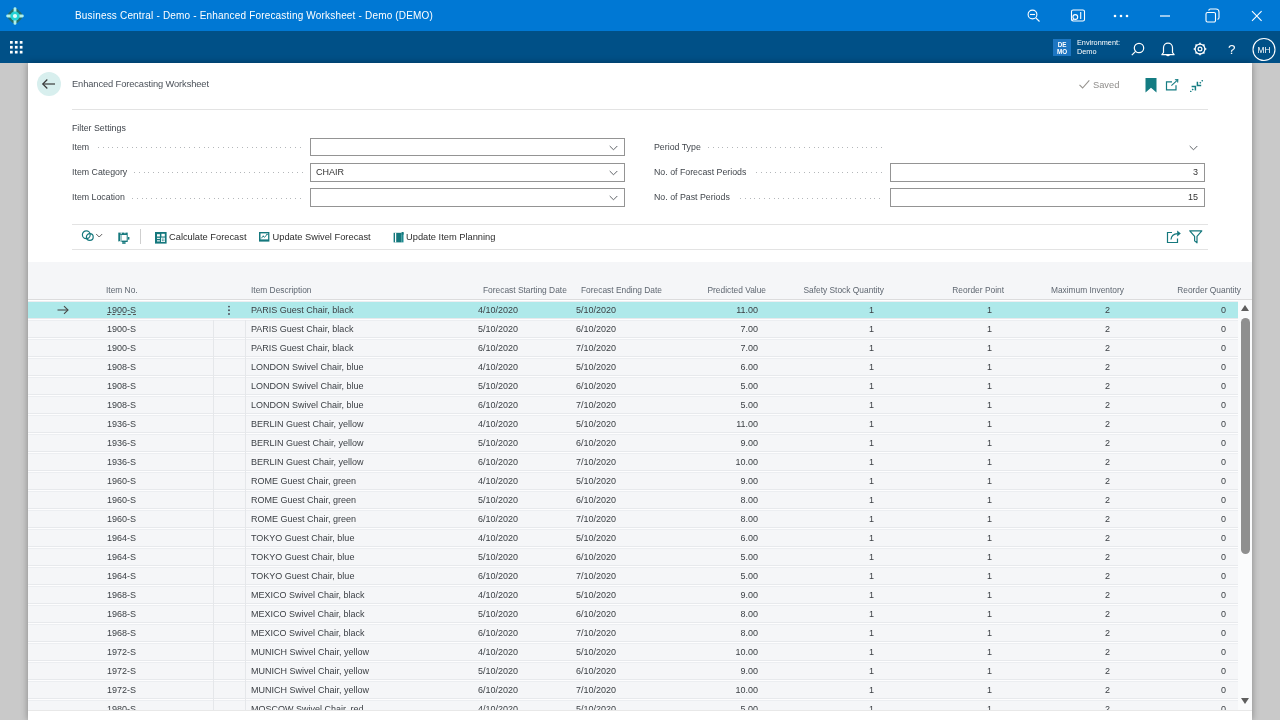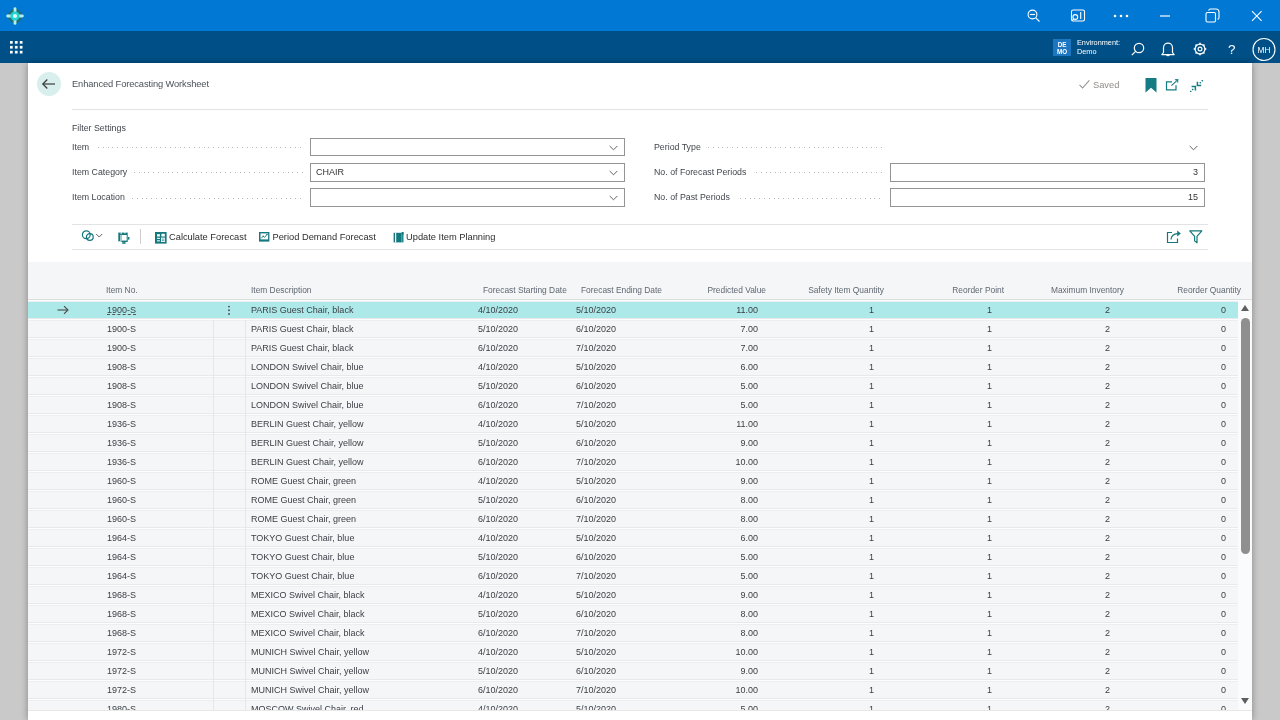--- a/index.html
+++ b/index.html
@@ -26,20 +26,21 @@
 <div id="titlebar">
 <svg class="abs" style="left:5px;top:6px" width="20" height="20" viewBox="0 0 20 20">
 <rect x="3.4" y="3.4" width="13.2" height="13.2" rx="4.5" transform="rotate(45 10 10)" fill="#256e6a"></rect>
 <rect x="8.6" y="1.2" width="2.8" height="6" rx="1.4" fill="#aef0ec"></rect>
 <rect x="8.6" y="12.8" width="2.8" height="6" rx="1.4" fill="#aef0ec"></rect>
 <rect x="1.2" y="8.6" width="6" height="2.8" rx="1.4" fill="#aef0ec"></rect>
 <rect x="12.8" y="8.6" width="6" height="2.8" rx="1.4" fill="#aef0ec"></rect>
 <circle cx="10" cy="10" r="4.6" fill="#23d2d4"></circle>
 <circle cx="10" cy="10" r="2.1" fill="#dffbf9"></circle>
 </svg>
+<span id="wtitle">Business Central - Demo - Enhanced Forecasting Worksheet - Demo (DEMO)</span>
 <svg class="abs" style="left:1014px;top:0" width="266" height="31" viewBox="0 0 266 31" fill="none" stroke="#fff" stroke-width="1.1">
 <circle cx="18.5" cy="14.5" r="4.4"></circle>
       <line x1="21.8" y1="17.8" x2="25.5" y2="21.5"></line>
       <line x1="16" y1="14.5" x2="21" y2="14.5"></line>
 <rect x="57.5" y="10" width="13" height="11" rx="1.6"></rect>
       <line x1="66.7" y1="12" x2="66.7" y2="19"></line>
       <circle cx="61.3" cy="17" r="2.4"></circle>
       <line x1="59.6" y1="19" x2="58.2" y2="20.6"></line>
 <g fill="#fff" stroke="none">
         <circle cx="101" cy="16" r="1.3"></circle>
@@ -187,21 +188,21 @@
 <rect x="2" y="8.3" width="2.9" height="1.1" fill="#fff"></rect>
 </svg>
 <div class="tb-txt" style="left:141px;top:166px">Calculate Forecast</div>
 <svg class="abs" style="left:230.5px;top:169px" width="11" height="10" viewBox="0 0 11 10">
 <rect x="0" y="0" width="10.4" height="9.6" fill="#15787d"></rect>
 <rect x="1.5" y="1.4" width="7.6" height="6" fill="#fff"></rect>
 <polyline points="2.2,6.4 4.2,4.2 5.6,5.3 8.2,2.2" fill="none" stroke="#15787d" stroke-width="0.9"></polyline>
 <circle cx="4.2" cy="4.2" r="0.7" fill="#15787d"></circle>
         <circle cx="8" cy="2.4" r="0.7" fill="#15787d"></circle>
 </svg>
-<div class="tb-txt" style="left:244.5px;top:166px">Period Demand Forecast</div>
+<div class="tb-txt" style="left:244.5px;top:166px">Update Swivel Forecast</div>
 <svg class="abs" style="left:365px;top:168.5px" width="11" height="11" viewBox="0 0 11 11">
 <rect x="0.6" y="0.8" width="8" height="9.6" fill="#15787d"></rect>
 <rect x="2" y="0.8" width="1.2" height="9.6" fill="#fff"></rect>
 <path d="M8.6 0.8 h1.9 v9.6 h-1.9 z" fill="#1d8b90"></path>
 <rect x="8.6" y="0" width="2 " height="2.6" fill="#15787d"></rect>
 </svg>
 <div class="tb-txt" style="left:378px;top:166px">Update Item Planning</div>
 <svg class="abs" style="left:1138px;top:166px" width="16" height="16" viewBox="0 0 16 16" fill="none" stroke="#15787d" stroke-width="1.2">
 <path d="M11.5 9.5 v4 h-10 v-10 h4.5"></path>
 <path d="M5 10.5 c 0.4,-3.8 3,-5.6 6.6,-5.8"></path>
@@ -209,21 +210,21 @@
 </svg>
 <svg class="abs" style="left:1161px;top:167px" width="14" height="14" viewBox="0 0 14 14" fill="none" stroke="#15787d" stroke-width="1.2">
 <path d="M0.8 0.8 h12 l-4.8 5.6 v6.4 l-2.4 -1.9 v-4.5 z" stroke-linejoin="round"></path>
 </svg>
 <div class="abs" style="left:0;top:199px;width:1224px;height:38px;background:#f5f6f8;border-bottom:1px solid #dcdcdd">
 <span class="hdr" style="left:78px">Item No.</span>
 <span class="hdr" style="left:223px">Item Description</span>
 <span class="hdr" style="left:455px">Forecast Starting Date</span>
 <span class="hdr" style="left:553px">Forecast Ending Date</span>
 <span class="hdr" style="right:486px">Predicted Value</span>
-<span class="hdr" style="right:368px">Safety Item Quantity</span>
+<span class="hdr" style="right:368px">Safety Stock Quantity</span>
 <span class="hdr" style="right:248px">Reorder Point</span>
 <span class="hdr" style="right:128px">Maximum Inventory</span>
 <span class="hdr" style="right:11px">Reorder Quantity</span>
 </div>
 <div class="abs" style="left:0;top:238px;width:1224px;height:409px;overflow:hidden">
 <div class="row" style="top:0px;background:#aee9ea">
 <svg class="abs" style="left:29px;top:4px" width="12" height="10" viewBox="0 0 12 10" fill="none" stroke="#494949" stroke-width="1.1">
             <line x1="0.5" y1="5" x2="11" y2="5"></line>
             <polyline points="7,1.2 11,5 7,8.8"></polyline>
           </svg>

